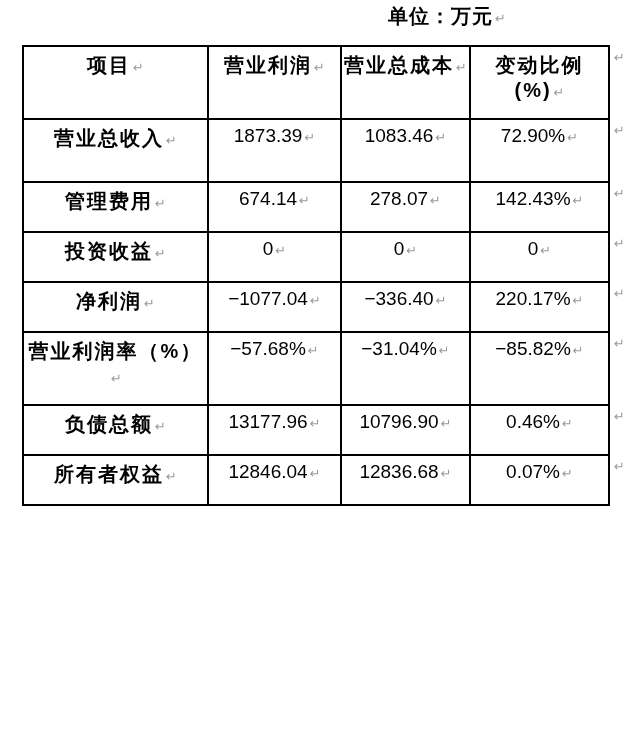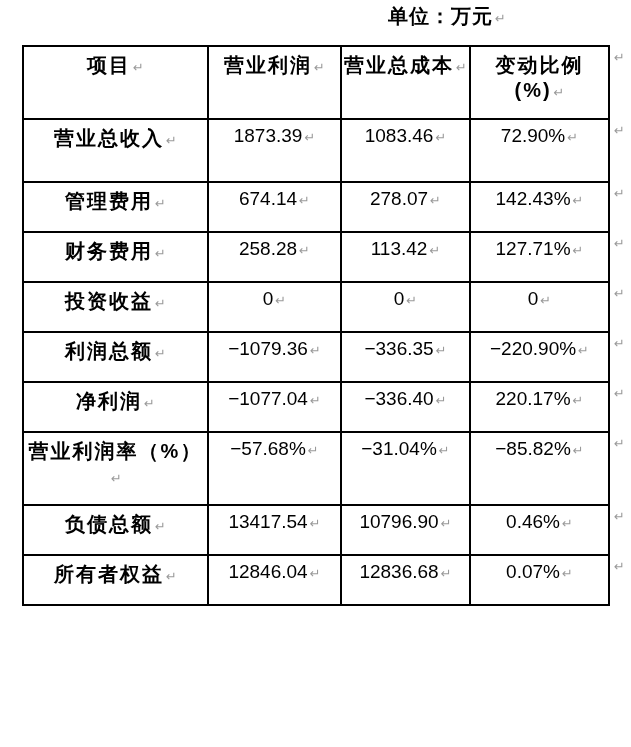--- a/index.html
+++ b/index.html
@@ -67,61 +67,49 @@
 
 
 
   <tr class="std">
     <td class="item"><span>管理费用</span><span class="mark">↵</span></td>
     <td class="num"><span>674.14</span><span class="mark">↵</span></td>
     <td class="num"><span>278.07</span><span class="mark">↵</span></td>
     <td class="num endcol"><span>142.43%</span><span class="mark">↵</span><span class="rowmark">↵</span></td>
   </tr>
 
-  <tr class="std">
-    <td class="item"><span>财务费用</span><span class="mark">↵</span></td>
-    <td class="num"><span>258.28</span><span class="mark">↵</span></td>
-    <td class="num"><span>113.42</span><span class="mark">↵</span></td>
-    <td class="num endcol"><span>127.71%</span><span class="mark">↵</span><span class="rowmark">↵</span></td>
-  </tr>
 
 
   <tr class="std">
     <td class="item"><span>投资收益</span><span class="mark">↵</span></td>
     <td class="num"><span>0</span><span class="mark">↵</span></td>
     <td class="num"><span>0</span><span class="mark">↵</span></td>
     <td class="num endcol"><span>0</span><span class="mark">↵</span><span class="rowmark">↵</span></td>
   </tr>
 
-  <tr class="std">
-    <td class="item"><span>利润总额</span><span class="mark">↵</span></td>
-    <td class="num"><span>−1079.36</span><span class="mark">↵</span></td>
-    <td class="num"><span>−336.35</span><span class="mark">↵</span></td>
-    <td class="num endcol"><span>−220.90%</span><span class="mark">↵</span><span class="rowmark">↵</span></td>
-  </tr>
 
 
   <tr class="std">
     <td class="item"><span>净利润</span><span class="mark">↵</span></td>
     <td class="num"><span>−1077.04</span><span class="mark">↵</span></td>
     <td class="num"><span>−336.40</span><span class="mark">↵</span></td>
     <td class="num endcol"><span>220.17%</span><span class="mark">↵</span><span class="rowmark">↵</span></td>
   </tr>
 
   <tr class="std">
     <td class="item"><span>营业利润率（%）</span><span class="mark">↵</span></td>
     <td class="num"><span>−57.68%</span><span class="mark">↵</span></td>
     <td class="num"><span>−31.04%</span><span class="mark">↵</span></td>
     <td class="num endcol"><span>−85.82%</span><span class="mark">↵</span><span class="rowmark">↵</span></td>
   </tr>
 
 
   <tr class="std">
     <td class="item"><span>负债总额</span><span class="mark">↵</span></td>
-    <td class="num"><span>13417.54</span><span class="mark">↵</span></td>
+    <td class="num"><span>13177.96</span><span class="mark">↵</span></td>
     <td class="num"><span>10796.90</span><span class="mark">↵</span></td>
     <td class="num endcol"><span>0.46%</span><span class="mark">↵</span><span class="rowmark">↵</span></td>
   </tr>
 
   <tr class="lastrow">
     <td class="item"><span>所有者权益</span><span class="mark">↵</span></td>
     <td class="num"><span>12846.04</span><span class="mark">↵</span></td>
     <td class="num"><span>12836.68</span><span class="mark">↵</span></td>
     <td class="num endcol"><span>0.07%</span><span class="mark">↵</span><span class="rowmark">↵</span></td>
   </tr>

